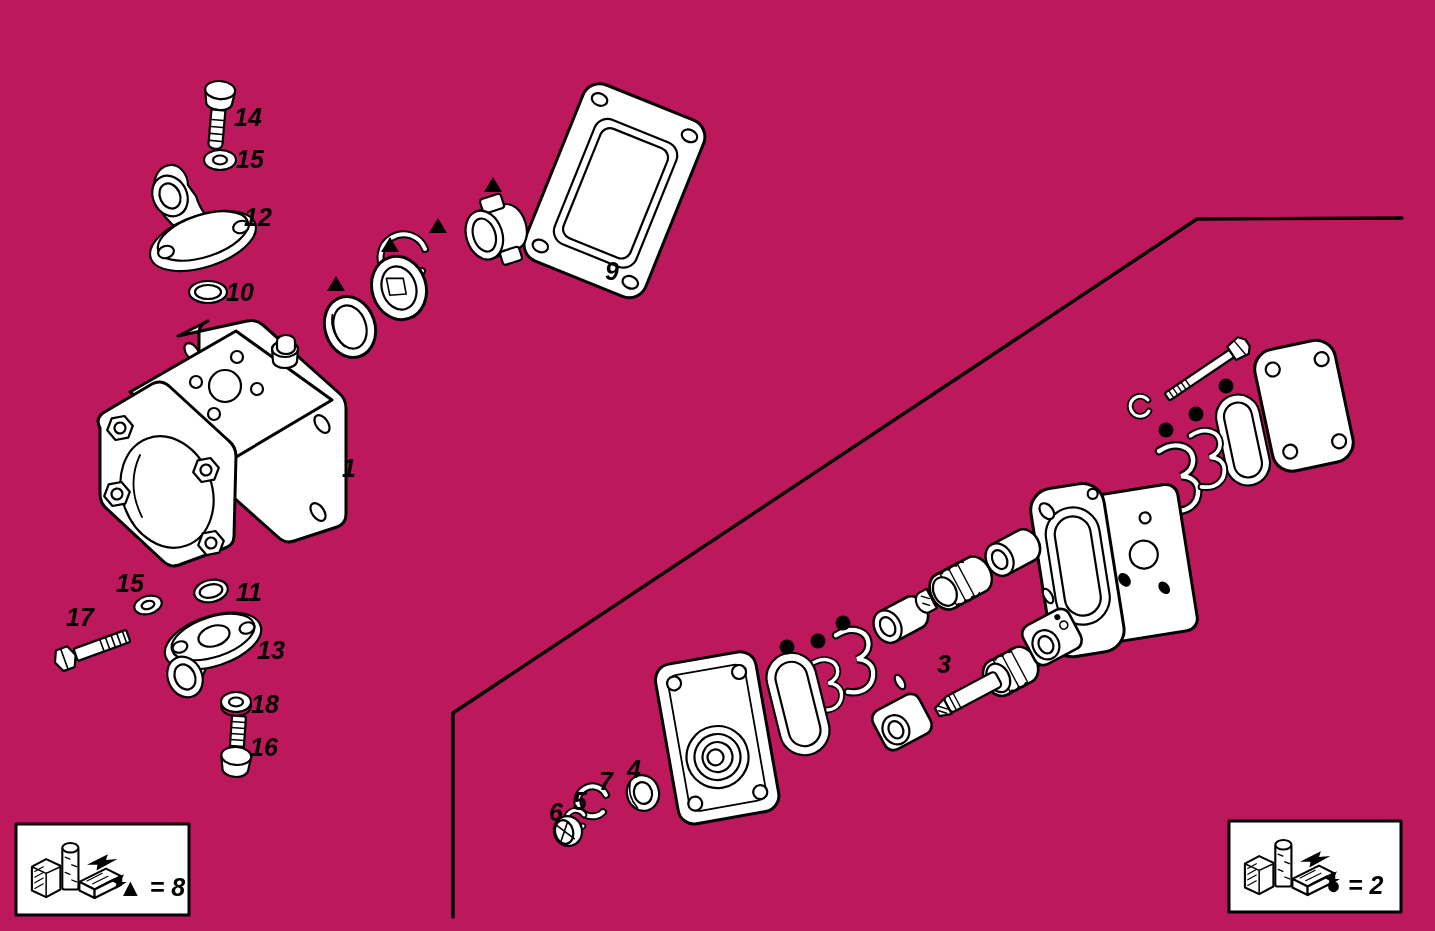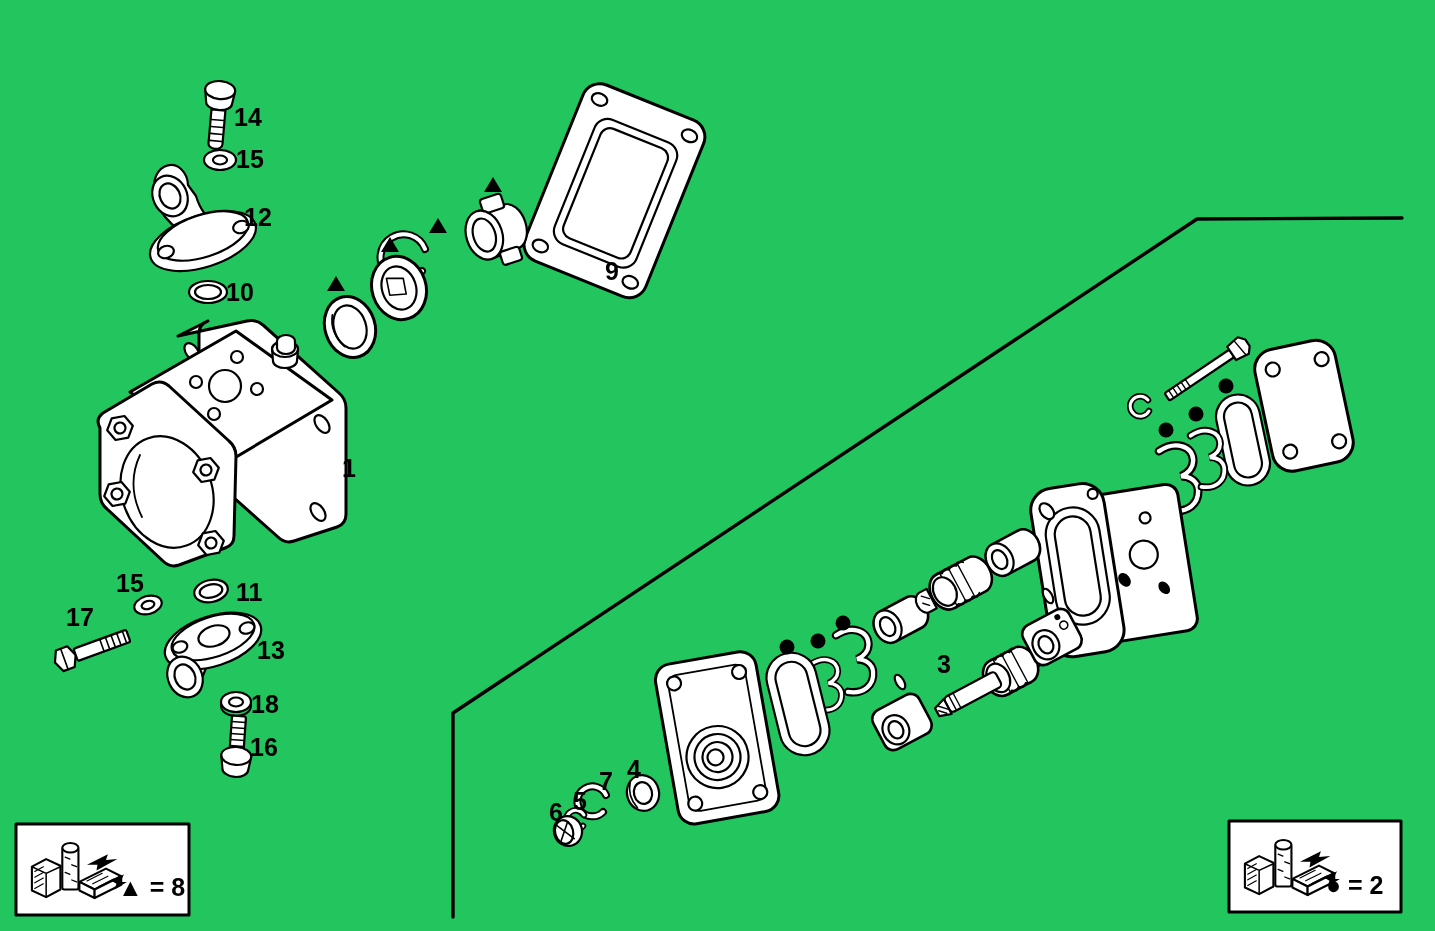--- a/index.html
+++ b/index.html
@@ -1,17 +1,17 @@
 <!DOCTYPE html>
 <html><head>
 <meta charset="utf-8">
 <style>
   html,body{margin:0;padding:0;background:#fff;}
-  .stage{position:relative;width:1435px;height:931px;background:#22c55e;overflow:hidden;
-         font-family:"Liberation Sans",sans-serif;}
+  .stage{position:relative;width:1435px;height:931px;background:#be185d;overflow:hidden;
+         font-family:"Liberation Sans",sans-serif;font-style:italic;}
   svg{display:block}
   .fw{fill:#fff;stroke:#000;stroke-width:2.2;stroke-linejoin:round}
   .ln{fill:none;stroke:#000;stroke-width:2;stroke-linecap:round;stroke-linejoin:round}
   .fb{fill:#000;stroke:none}
   .band-b{fill:none;stroke:#000;stroke-width:8;stroke-linecap:round}
   .band-w{fill:none;stroke:#fff;stroke-width:4;stroke-linecap:round}
   .lbl{font-family:"Liberation Sans",sans-serif;font-weight:700;font-size:25px;fill:#000}
   .legendtext{font-family:"Liberation Sans",sans-serif;font-weight:700;font-size:25px;fill:#000}
 </style>
 </head>

